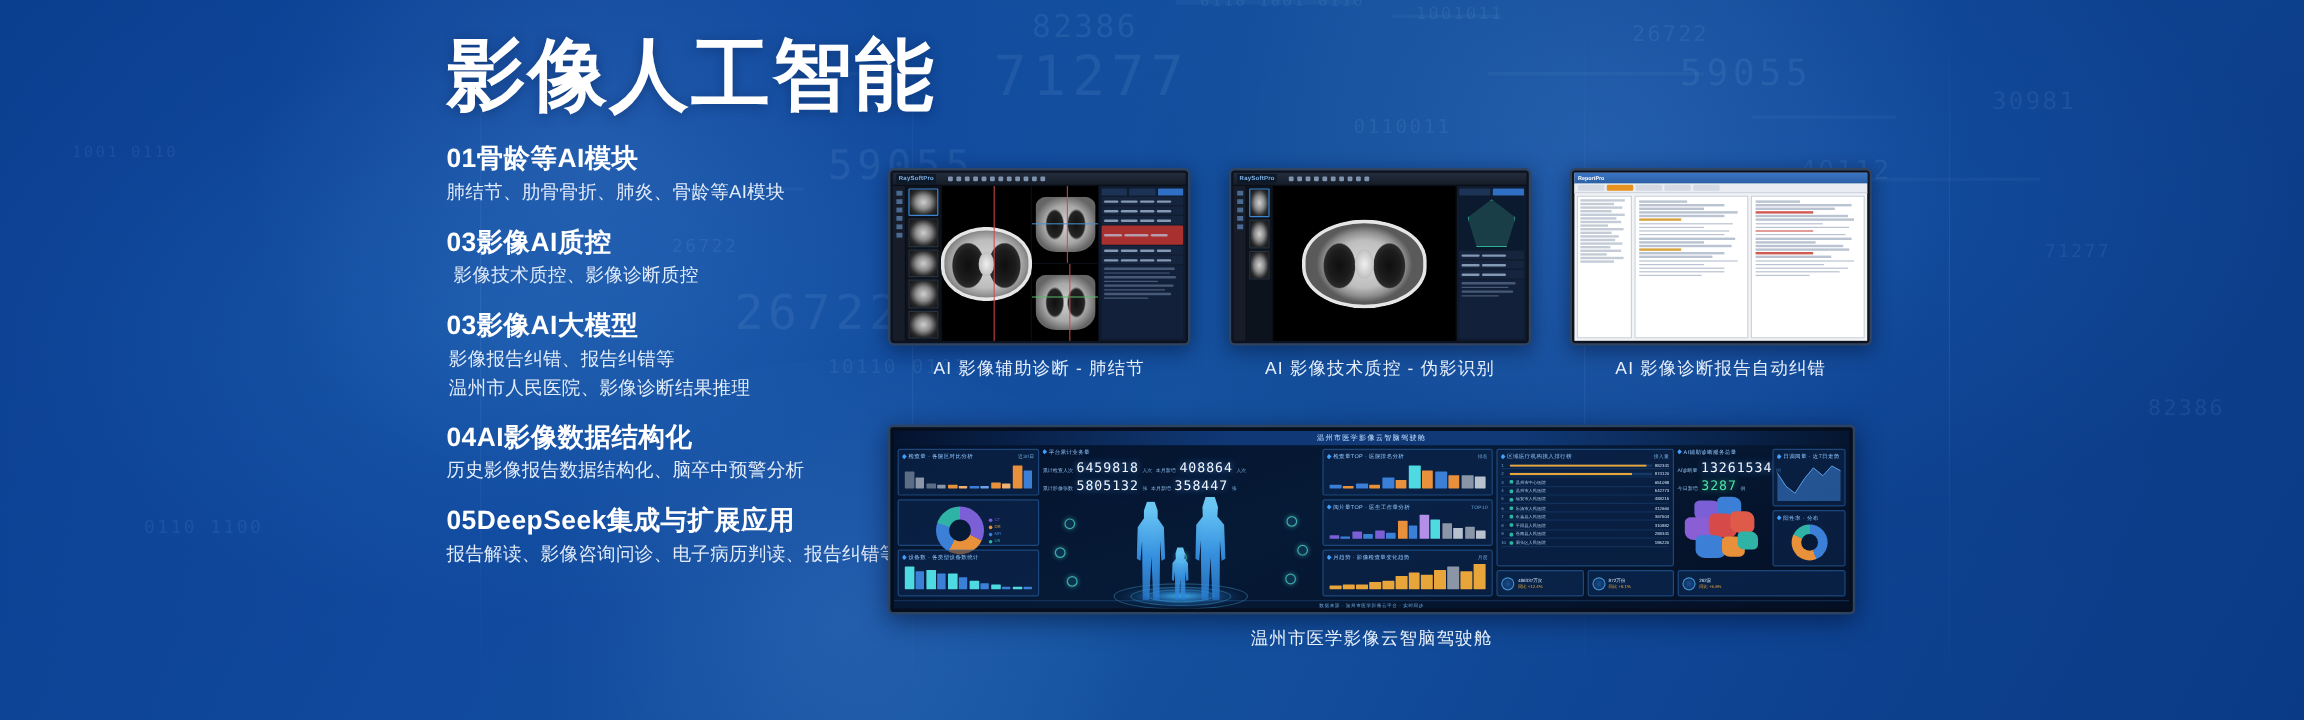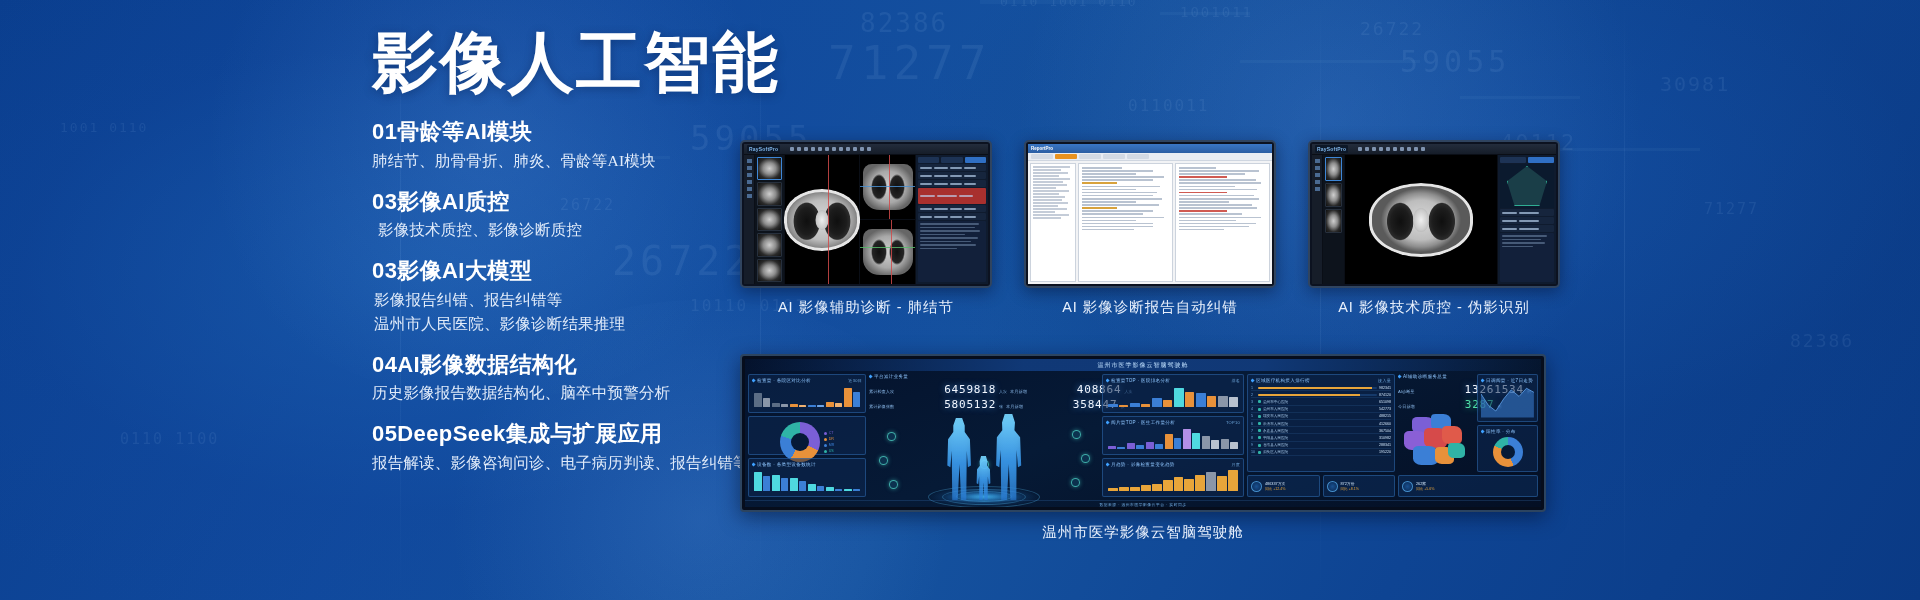--- a/index.html
+++ b/index.html
@@ -82,21 +82,20 @@
     white-space: nowrap;
   }
 
   .feature-desc {
     font-size: 15.5px;
     color: #e2ecfa;
     line-height: 1.45;
     letter-spacing: 0.2px;
     white-space: nowrap;
     margin-top: 2px;
-    font-family: Liberation Serif, serif;
   }
 
   .feature.indent-1 .feature-desc { padding-left: 0px; }
   .feature.indent-2 .feature-title { padding-left: 0px; }
   .feature.indent-2 .feature-desc { padding-left: 6px; }
   .feature.indent-3 .feature-desc { padding-left: 2px; }
 
   
   #media { position: absolute; left: 740px; top: 140px; }
 
@@ -327,21 +326,20 @@
   .dleg span::before { content: ""; width: 3px; height: 3px; border-radius: 50%; background: currentColor; }
 
   
   .kpi-rows { display: flex; flex-direction: column; gap: 2px; }
   .kpi-row { display: flex; align-items: baseline; gap: 3px; white-space: nowrap; }
   .kpi-lbl { font-size: 4.2px; color: #8ab8e8; }
   .kpi-num {
     font-family: "DejaVu Sans Mono", monospace;
     font-size: 11px; color: #f2f7ff; letter-spacing: .8px;
     text-shadow: 0 0 6px rgba(90,170,255,0.75);
-    margin-left: 47px;
   }
   .kpi-num.green { color: #4fe0a8; text-shadow: 0 0 6px rgba(60,220,160,0.7); }
   .kpi-unit { font-size: 4px; color: #7fb0e0; }
 
   
   .holo { flex: 1; position: relative; display: flex; align-items: flex-end; justify-content: center; }
   .holo-base {
     position: absolute; bottom: 2px; left: 50%; transform: translateX(-50%);
     width: 112px; height: 22px; border-radius: 50%;
     background: radial-gradient(ellipse, rgba(70,190,255,0.45) 0%, rgba(40,140,230,0.20) 45%, rgba(20,90,180,0) 72%);
@@ -609,20 +607,90 @@
                 </div>
               </div>
             </div>
           </div>
         </div>
         <div class="thumb-caption">AI 影像辅助诊断 - 肺结节</div>
       </div>
 
       <div class="thumb-card">
         <div class="thumb-frame">
+          <div class="pacs">
+            <div class="pacs-top">
+              <div class="pacs-logo">RaySoftPro</div>
+              <div class="pacs-icons">
+                <i class="pacs-ic"></i>
+                <i class="pacs-ic"></i>
+                <i class="pacs-ic"></i>
+                <i class="pacs-ic"></i>
+                <i class="pacs-ic"></i>
+                <i class="pacs-ic"></i>
+                <i class="pacs-ic"></i>
+                <i class="pacs-ic"></i>
+                <i class="pacs-ic"></i>
+                <i class="pacs-ic"></i>
+              </div>
+            </div>
+            <div class="pacs-body">
+              <div class="pacs-rail">
+                <span class="rail-dot" style="background:#4a6a92;"></span>
+                <span class="rail-dot" style="background:#4a6a92;"></span>
+                <span class="rail-dot" style="background:#4a6a92;"></span>
+                <span class="rail-dot" style="background:#4a6a92;"></span>
+                <span class="rail-dot" style="background:#4a6a92;"></span>
+              </div>
+              <div class="pacs-series" style="width:22px">
+                <div class="series-thumb sel"></div>
+                <div class="series-thumb"></div>
+                <div class="series-thumb"></div>
+              </div>
+              <div class="pacs-main">
+                <div class="ct-big" style="flex:2.3">
+                  <div class="ct-lung" style="width:104px;height:74px"></div>
+                  <div class="ct-mid" style="width:16px;height:24px"></div>
+                </div>
+                <div class="pacs-panel" style="width:58px">
+                  <div class="pnl-btns">
+                    <div class="pnl-btn"></div>
+                    <div class="pnl-btn act"></div>
+                  </div>
+                  <div style="position:relative;height:44px;display:flex;align-items:center;justify-content:center;background:#0b1a2e;border-radius:1px;">
+                    <div class="ct-pent"></div>
+                  </div>
+                  <div class="pnl-row">
+                      <i style="width:30%"></i>
+                      <i style="width:40%"></i>
+                    </div>
+                  <div class="pnl-row">
+                      <i style="width:30%"></i>
+                      <i style="width:40%"></i>
+                    </div>
+                  <div class="pnl-row">
+                      <i style="width:30%"></i>
+                      <i style="width:40%"></i>
+                    </div>
+                  <div class="pnl-note">
+                    <i style="width:90%"></i>
+                      <i style="width:78%"></i>
+                      <i style="width:86%"></i>
+                      <i style="width:62%"></i>
+                  </div>
+                </div>
+              </div>
+            </div>
+          </div>
+        </div>
+        <div class="thumb-caption">AI 影像技术质控 - 伪影识别</div>
+      </div>
+
+      <div class="thumb-card">
+        <div class="thumb-frame">
           <div class="rep">
             <div class="rep-top">
               <div class="rep-logo">ReportPro</div>
             </div>
             <div class="rep-tabs">
               <div class="rep-tab"></div>
               <div class="rep-tab act"></div>
               <div class="rep-tab"></div>
               <div class="rep-tab"></div>
               <div class="rep-tab"></div>
@@ -693,90 +761,20 @@
                   <i style="width:88%"></i>
                   <i style="width:80%"></i>
                   <i style="width:52%"></i>
               </div>
             </div>
           </div>
         </div>
         <div class="thumb-caption">AI 影像诊断报告自动纠错</div>
       </div>
 
-      <div class="thumb-card">
-        <div class="thumb-frame">
-          <div class="pacs">
-            <div class="pacs-top">
-              <div class="pacs-logo">RaySoftPro</div>
-              <div class="pacs-icons">
-                <i class="pacs-ic"></i>
-                <i class="pacs-ic"></i>
-                <i class="pacs-ic"></i>
-                <i class="pacs-ic"></i>
-                <i class="pacs-ic"></i>
-                <i class="pacs-ic"></i>
-                <i class="pacs-ic"></i>
-                <i class="pacs-ic"></i>
-                <i class="pacs-ic"></i>
-                <i class="pacs-ic"></i>
-              </div>
-            </div>
-            <div class="pacs-body">
-              <div class="pacs-rail">
-                <span class="rail-dot" style="background:#4a6a92;"></span>
-                <span class="rail-dot" style="background:#4a6a92;"></span>
-                <span class="rail-dot" style="background:#4a6a92;"></span>
-                <span class="rail-dot" style="background:#4a6a92;"></span>
-                <span class="rail-dot" style="background:#4a6a92;"></span>
-              </div>
-              <div class="pacs-series" style="width:22px">
-                <div class="series-thumb sel"></div>
-                <div class="series-thumb"></div>
-                <div class="series-thumb"></div>
-              </div>
-              <div class="pacs-main">
-                <div class="ct-big" style="flex:2.3">
-                  <div class="ct-lung" style="width:104px;height:74px"></div>
-                  <div class="ct-mid" style="width:16px;height:24px"></div>
-                </div>
-                <div class="pacs-panel" style="width:58px">
-                  <div class="pnl-btns">
-                    <div class="pnl-btn"></div>
-                    <div class="pnl-btn act"></div>
-                  </div>
-                  <div style="position:relative;height:44px;display:flex;align-items:center;justify-content:center;background:#0b1a2e;border-radius:1px;">
-                    <div class="ct-pent"></div>
-                  </div>
-                  <div class="pnl-row">
-                      <i style="width:30%"></i>
-                      <i style="width:40%"></i>
-                    </div>
-                  <div class="pnl-row">
-                      <i style="width:30%"></i>
-                      <i style="width:40%"></i>
-                    </div>
-                  <div class="pnl-row">
-                      <i style="width:30%"></i>
-                      <i style="width:40%"></i>
-                    </div>
-                  <div class="pnl-note">
-                    <i style="width:90%"></i>
-                      <i style="width:78%"></i>
-                      <i style="width:86%"></i>
-                      <i style="width:62%"></i>
-                  </div>
-                </div>
-              </div>
-            </div>
-          </div>
-        </div>
-        <div class="thumb-caption">AI 影像技术质控 - 伪影识别</div>
-      </div>
-
     </div>
 
     <div id="dash-wrap">
       <div class="dash-frame">
         <div class="dash">
 
           <div class="dash-head">温州市医学影像云智脑驾驶舱</div>
 
           <div class="dash-body">
 

